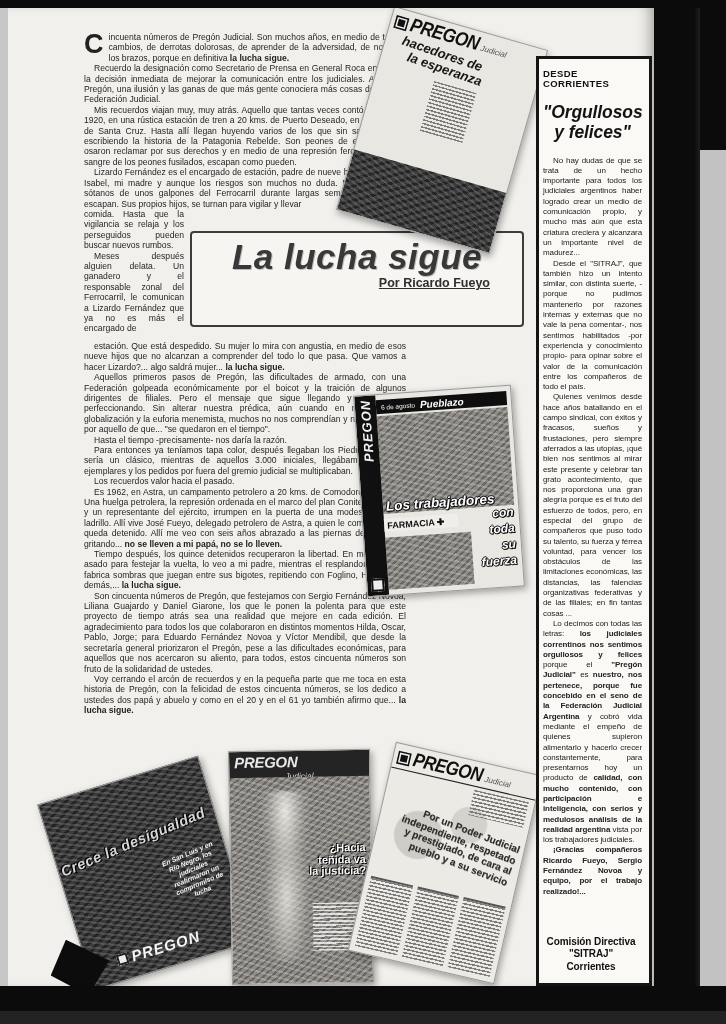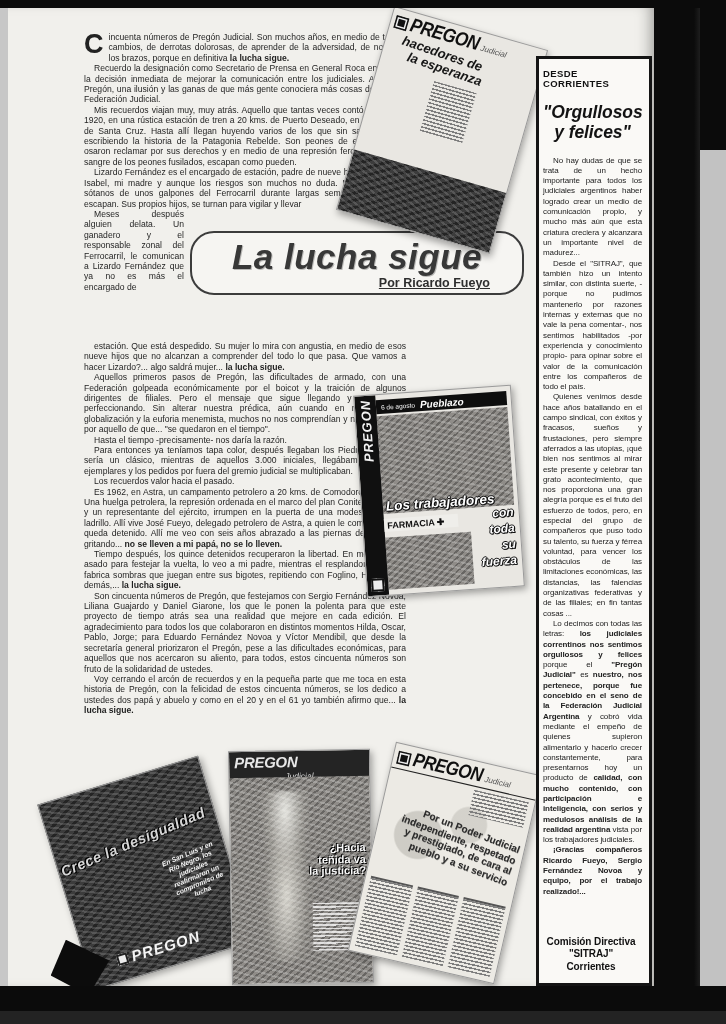--- a/index.html
+++ b/index.html
@@ -19,22 +19,22 @@
   .wedge{left:44px;top:934px;width:56px;height:52px;background:#0c0c0c;
          clip-path:polygon(18% 0,100% 28%,72% 100%,0 72%);transform:rotate(8deg);}
   
   .article{left:76px;top:24px;width:322px;font-size:8.6px;line-height:10.4px;text-align:justify;}
   .article p{margin:0;text-indent:10px;}
   .article p.first{text-indent:0;}
   .dropcap{float:left;font-size:27px;line-height:21px;font-weight:bold;margin:2px 5px 0 0;color:#222;}
   .mid-row{position:relative;height:132px;}
   .narrow-col{width:100px;}
   .narrow-col p.n1{text-indent:0;}
-  .headline-box{position:absolute;left:106px;top:22px;width:334px;height:64px;
-                border:2.5px solid #3c3c3c;border-radius:24px;background:#f6f5f2;box-sizing:border-box;}
+  .headline-box{position:absolute;left:106px;top:22px;width:334px;height:96px;
+                border:2.5px solid #3c3c3c;border-radius:4px;background:#f6f5f2;box-sizing:border-box;}
   .headline-title{font-size:35px;line-height:42px;font-weight:bold;font-style:italic;
                   text-align:center;letter-spacing:.5px;color:#383838;margin-top:3px;
                   text-shadow:1px 1px 0 rgba(0,0,0,.25);}
   .headline-byline{font-size:12.5px;font-weight:bold;text-decoration:underline;text-align:right;
                    padding-right:32px;color:#2e2e2e;}
   
   .sidebar{left:528px;top:48px;width:116px;height:930px;border:3px solid #141414;background:#faf9f6;
            box-sizing:border-box;padding:8px 7px 46px 4px;font-size:8px;line-height:10.3px;
            letter-spacing:-.1px;text-align:justify;color:#222;overflow:hidden;}
   .kicker{font-size:9.5px;font-weight:bold;letter-spacing:.4px;color:#111;margin:2px 0 12px;text-align:left;}
@@ -133,20 +133,21 @@
   <div class="abs page">
 
     <div class="abs article">
       <p class="first"><span class="dropcap">C</span><span><span>incuenta números de Pregón Judicial. Son muchos años, en medio de tantos cambios, de derrotas dolorosas, de aprender de la adversidad, de no bajar los brazos, porque en definitiva </span><span style="font-weight: bold;">la lucha sigue.</span></span></p>
       <p>Recuerdo la designación como Secretario de Prensa en General Roca en 1988 y la decisión inmediata de mejorar la comunicación entre los judiciales. Así nació Pregón, una ilusión y las ganas de que más gente conociera más cosas de nuestra Federación Judicial.</p>
       <p>Mis recuerdos viajan muy, muy atrás. Aquello que tantas veces contó mamá. Es 1920, en una rústica estación de tren a 20 kms. de Puerto Deseado, en la provincia de Santa Cruz. Hasta allí llegan huyendo varios de los que sin saberlo están escribiendo la historia de la Patagonia Rebelde. Son peones de estancia, que osaron reclamar por sus derechos y en medio de una represión feroz, teñida con sangre de los peones fusilados, escapan como pueden.</p>
       <p>Lizardo Fernández es el encargado de estación, padre de nueve hijos, entre ellos Isabel, mi madre y aunque los riesgos son muchos no duda. Esconde en los sótanos de unos galpones del Ferrocarril durante largas semanas a los que escapan. Sus propios hijos, se turnan para vigilar y llevar</p>
 
       <div class="mid-row">
         <div class="narrow-col">
+          <p class="n1">comida. Hasta que la vigilancia se relaja y los perseguidos pueden buscar nuevos rumbos.</p>
           <p>Meses después alguien delata. Un ganadero y el responsable zonal del Ferrocarril, le comunican a Lizardo Fernández que ya no es más el encargado de</p>
         </div>
         <div class="headline-box">
           <div class="headline-title">La lucha sigue</div>
           <div class="headline-byline">Por Ricardo Fueyo</div>
         </div>
       </div>
 
       <p><span>estación. Que está despedido. Su mujer lo mira con angustia, en medio de esos nueve hijos que no alcanzan a comprender del todo lo que pasa. Que vamos a hacer Lizardo?... algo saldrá mujer... </span><span style="font-weight: bold;">la lucha sigue.</span></p>
       <p>Aquellos primeros pasos de Pregón, las dificultades de armado, con una Federación golpeada económicamente por el boicot y la traición de algunos dirigentes de filiales. Pero el mensaje que sigue llegando y que se va perfeccionando. Sin alterar nuestra prédica, aún cuando en medio de la globalización y la euforia menemista, muchos no nos comprendían y nos criticaban, por aquello de que... "se quedaron en el tiempo".</p>

